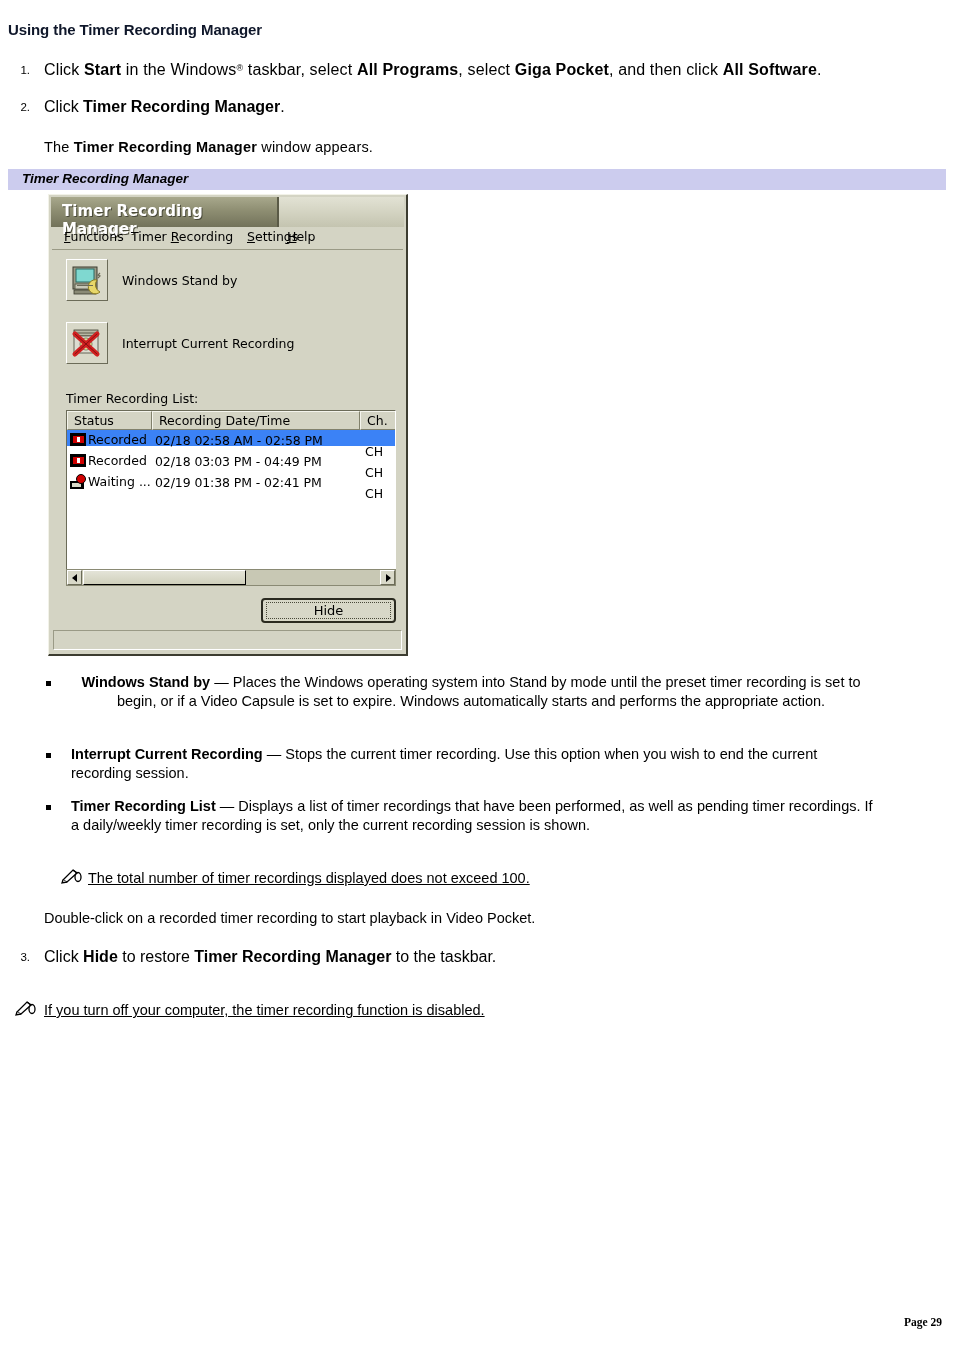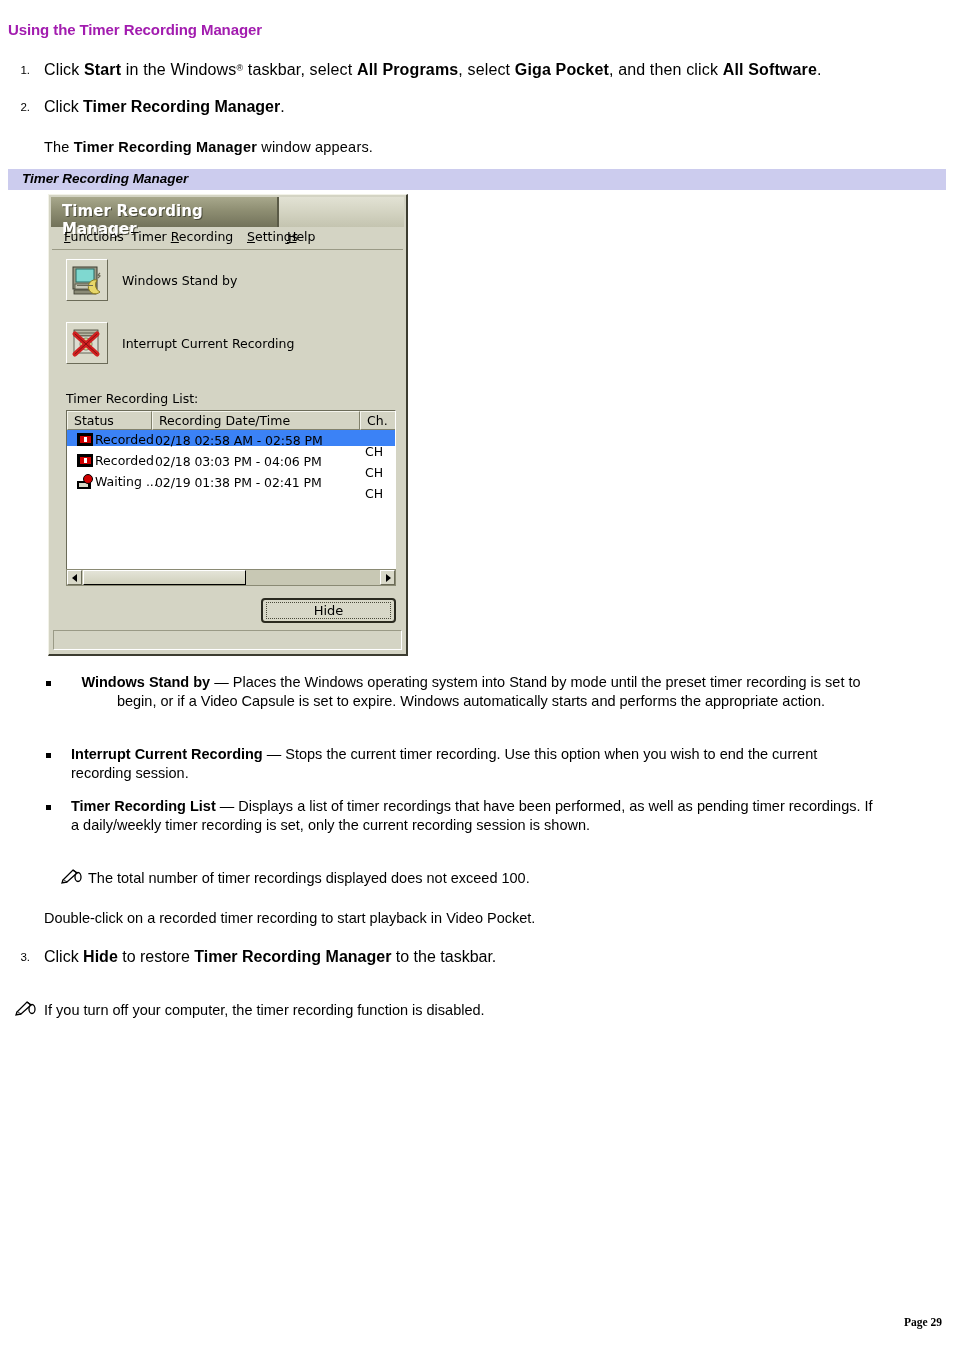--- a/index.html
+++ b/index.html
@@ -16,21 +16,21 @@
     overflow: hidden;
   }
 
   
   .page-heading {
     position: absolute;
     left: 8px;
     top: 21px;
     font-size: 15px;
     font-weight: bold;
-    color: #a21caf;
+    color: #0f172a;
     letter-spacing: -0.1px;
   }
   .step-num {
     position: absolute;
     font-size: 11.5px;
     text-align: right;
     width: 22px;
   }
   .step-body { position: absolute; }
   .reg { font-size: 9px; vertical-align: 4px; }
@@ -206,21 +206,21 @@
   }
   .lv-rows { position: absolute; left: 0; top: 19px; width: 100%; }
   .lv-row {
     position: relative;
     height: 21px;
     font-size: 12.5px;
     white-space: nowrap;
   }
   .cell-status {
     position: absolute;
-    left: 10px; top: 2px;
+    left: 3px; top: 2px;
     display: flex;
     align-items: center;
     gap: 2px;
   }
   .cell-date { position: absolute; left: 88px; top: 3px; letter-spacing: -0.1px; }
   .cell-ch  { position: absolute; left: 298px; top: 14px; }
 
   
   .ico-tape {
     width: 16px; height: 13px;
@@ -379,20 +379,21 @@
   #bul2-m { left: 46px; top: 753px; }
   #bul2-t { left: 71px; top: 745px; width: 810px; }
   #bul3-m { left: 46px; top: 805px; }
   #bul3-t { left: 71px; top: 797px; width: 805px; }
 
   
   .note {
     position: absolute;
     font-size: 14.5px;
     line-height: 20px;
+    text-decoration: underline;
   }
   .note-icon {
     position: absolute;
     width: 22px;
     height: 16px;
   }
   .note-text { position: absolute; white-space: nowrap; }
 
   #note1-i { left: 60px; top: 868px; }
   #note1-t { left: 88px; top: 868px; }
@@ -493,21 +494,21 @@
           </span>
           <span class="cell-date">02/18 02:58 AM - 02:58 PM</span>
           <span class="cell-ch">CH</span>
         </div>
 
         <div class="lv-row">
           <span class="cell-status">
             <span class="ico-tape"></span>
             <span>Recorded</span>
           </span>
-          <span class="cell-date">02/18 03:03 PM - 04:06 PM</span>
+          <span class="cell-date">02/18 03:03 PM - 04:49 PM</span>
           <span class="cell-ch">CH</span>
         </div>
 
         <div class="lv-row">
           <span class="cell-status">
             <span class="ico-wait">
               <span class="wbody"></span>
                 <span class="wdot"></span>
             </span>
             <span>Waiting ...</span>

